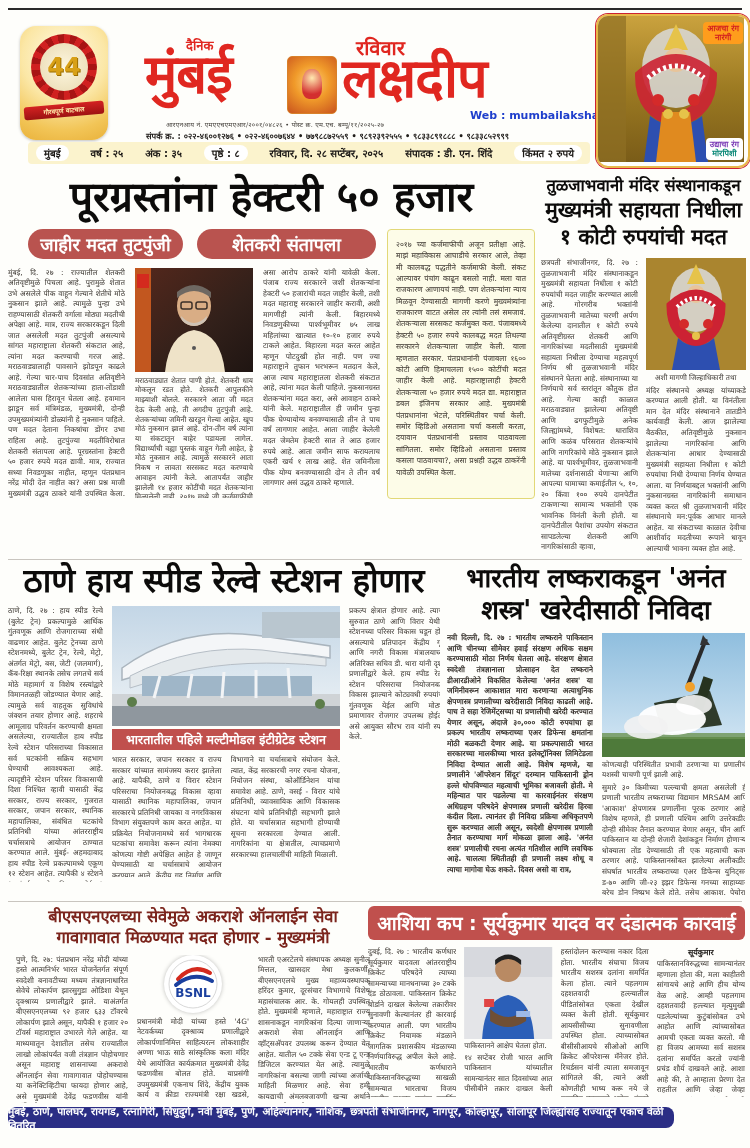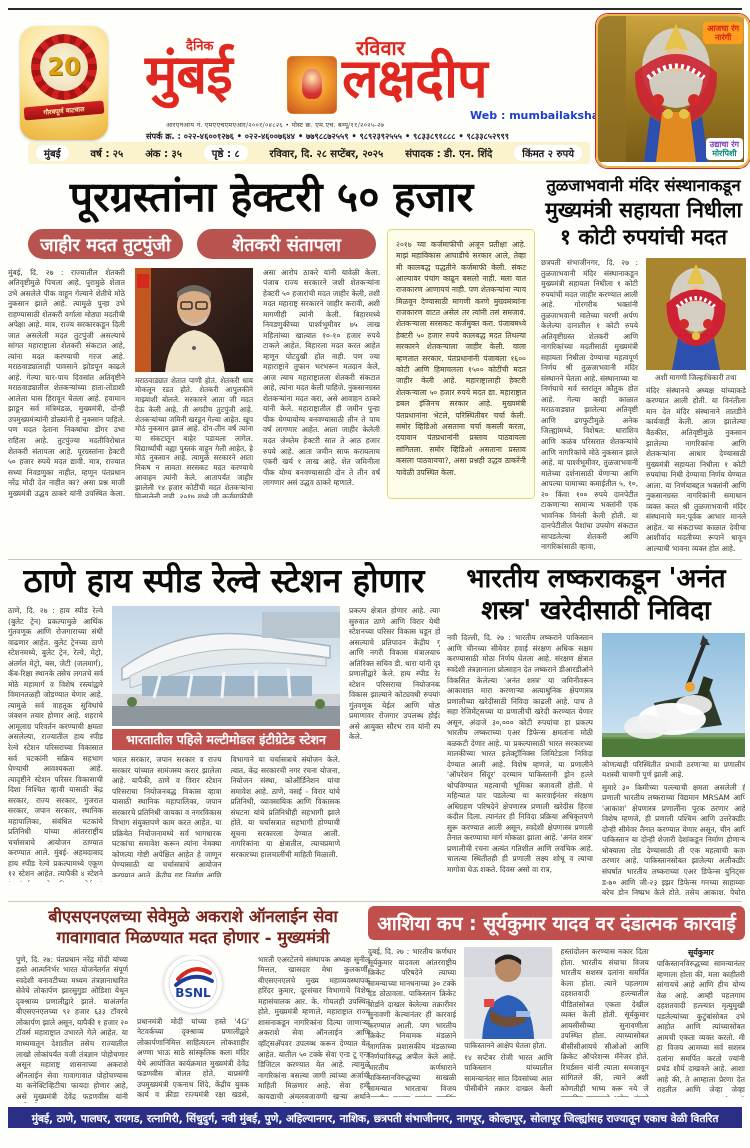--- a/index.html
+++ b/index.html
@@ -82,53 +82,53 @@
   .rail-c1{width:95px;flex:none;}
   .rail-mid{width:228px;flex:none;}
   .rail-sub{display:flex;gap:9px;height:122px;overflow:hidden;}
   .rail-sub .sc{flex:1;}
   .rail-c4{width:96px;flex:none;}
 
   
   .missile-art{left:447px;top:563px;width:298px;}
   .missile-head{font-size:26px;line-height:1.22;}
   .missile-row{display:flex;gap:9px;margin-top:7px;height:262px;overflow:hidden;}
-  .missile-row .ca{width:146px;flex:none;}
+  .missile-row .ca{width:146px;flex:none;font-weight:bold;}
   .missile-row .cb{width:146px;flex:none;}
 
   
   .bsnl-art{left:16px;top:906px;width:354px;}
   .bsnl-head{font-size:16.5px;line-height:1.3;color:#7b241c;}
   .bsnl-cols{display:flex;gap:9px;margin-top:6px;height:148px;overflow:hidden;}
   .bsnl-cols .c{flex:1;}
   .bsnl-logo{width:58px;height:58px;margin:0 auto 4px;border-radius:50%;background:#fff;
        box-shadow:0 0 4px rgba(0,0,0,.25);display:flex;align-items:center;justify-content:center;}
 
   
   .asia-art{left:368px;top:906px;width:377px;}
   .asia-banner{background:#c0504d;border-radius:6px;color:#fff;font-weight:bold;font-size:19px;
        text-align:center;padding:4px 8px;}
   .asia-cols{display:flex;gap:8px;margin-top:7px;height:150px;overflow:hidden;}
   .asia-cols .c{flex:1;}
   .asia-lead{font-weight:bold;text-align:center;font-size:7.8px;margin-bottom:2px;color:#1d1a17;}
 
   
-  .footer{left:8px;top:1107px;width:734px;height:21px;background:#2b2e85;color:#fff;font-weight:bold;
-       font-size:10.5px;display:flex;align-items:center;justify-content:center;border-radius:0;}
+  .footer{left:8px;top:1107px;width:666px;height:21px;background:#2b2e85;color:#fff;font-weight:bold;
+       font-size:10.5px;display:flex;align-items:center;justify-content:center;border-radius:8px;}
 </style>
 </head>
 <body>
 
 <div class="page">
 
   <div class="topline" style="left:8px;top:8px;width:734px;"></div>
 
   <div class="abs badge">
     <div class="rosette">
-      <div class="rosette-inner">20</div>
+      <div class="rosette-inner">44</div>
     </div>
     <div class="badge-ribbon">गौरवपूर्ण वाटचाल</div>
   </div>
 
   <div class="abs masthead-red" style="left:186px;top:36px;font-size:13px;">दैनिक</div>
   <div class="abs masthead-red mast-title" style="left:145px;top:48px;">मुंबई</div>
 
   <div class="abs ganesh">
     <div class="ganesh-idol"></div>
   </div>

